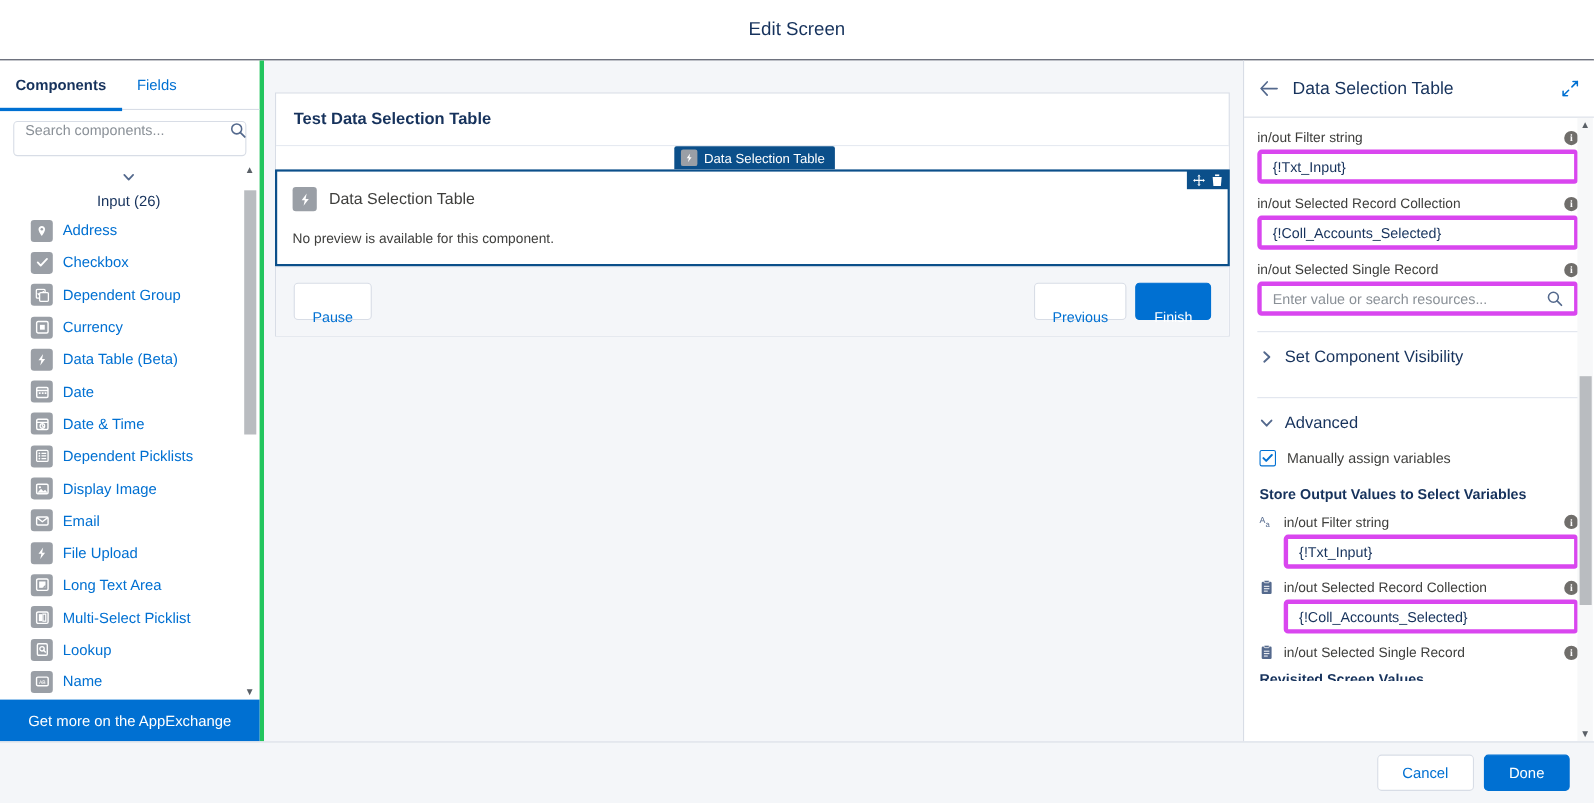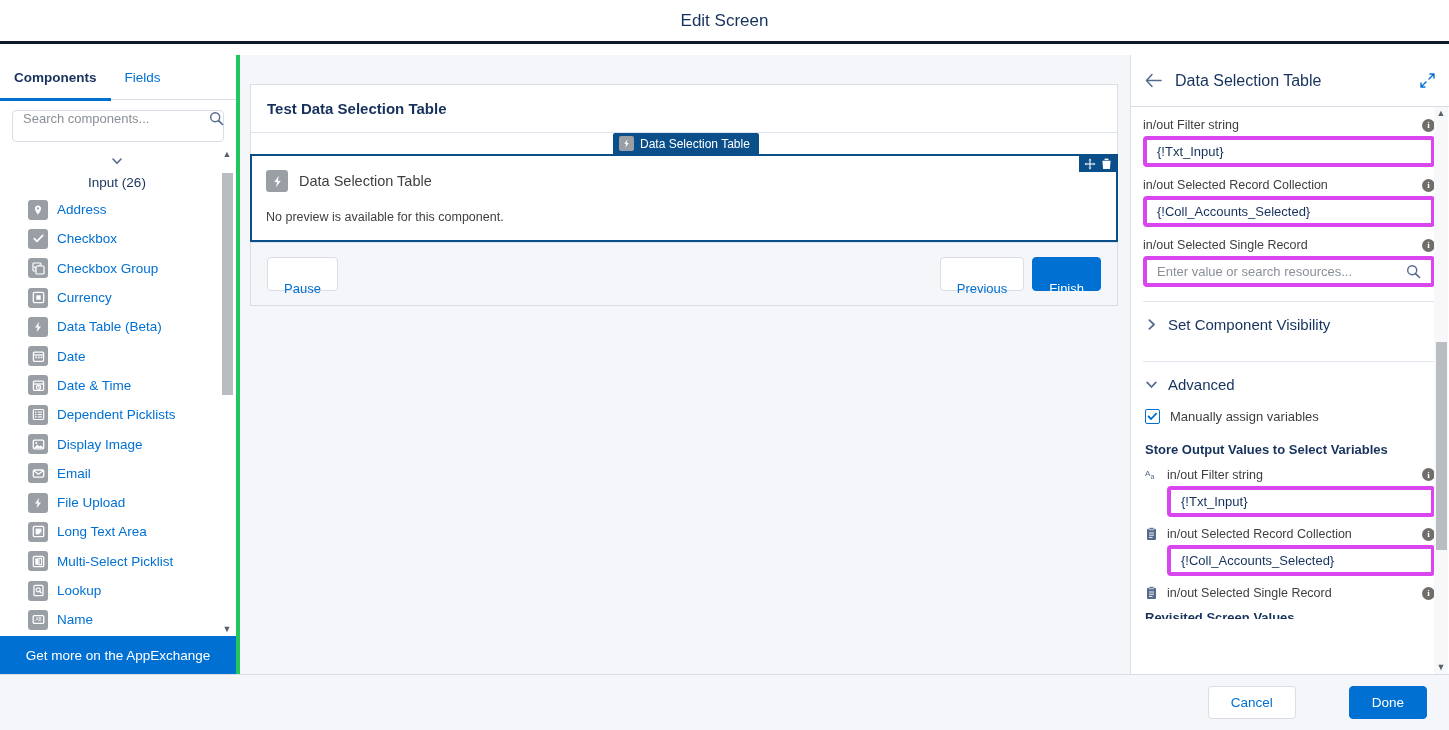--- a/index.html
+++ b/index.html
@@ -9,22 +9,22 @@
     width: 1449px; height: 730px;
     overflow: hidden;
     font-family: "Liberation Sans", sans-serif;
     background: #ffffff;
     color: #16325c;
   }
   .app { position: relative; width: 1449px; height: 730px; background:#fff; }
 
   
   .top-header {
-    position: absolute; left:0; top:0; width:1449px; height:44px;
-    background:#ffffff; border-bottom:3px solid #0f172a;
+    position: absolute; left:0; top:0; width:1449px; height:55px;
+    background:#ffffff; border-bottom:1px solid #0f172a;
     display:flex; align-items:center; justify-content:center;
   }
   .top-header .title { font-size:17px; color:#16325c; font-weight:400; }
 
   
   .sidebar {
     position:absolute; left:0; top:55px; width:240px; height:619px;
     background:#ffffff; border-right:4px solid #22c55e;
     display:flex; flex-direction:column;
   }
@@ -199,21 +199,21 @@
   .rp-scroll .track { flex:1; width:11px; position:relative; }
   .rp-scroll .thumb { position:absolute; left:0; width:11px; background:#b9bcc0; }
 
   
   .bottom-bar {
     position:absolute; left:0; top:674px; width:1449px; height:56px;
     background:#f4f6f9; border-top:1px solid #d8dde6;
     display:flex; align-items:center; justify-content:flex-end; gap:9px;
     padding-right:22px;
   }
-  .bottom-bar .btn { height:33px; line-height:31px; padding:0 22px; font-size:13.5px;margin-left:44px; }
+  .bottom-bar .btn { height:33px; line-height:31px; padding:0 22px; font-size:13.5px; }
 </style>
 </head>
 <body>
 
 <div class="app">
 
   <div class="top-header">
     <div class="title">Edit Screen</div>
   </div>
 
@@ -267,21 +267,21 @@
       </div>
 
       <div class="sb-item">
         <span class="ico">
           <svg width="13" height="13" viewBox="0 0 13 13">
               <rect x="1" y="1" width="8" height="8" rx="1" fill="none" stroke="#fff" stroke-width="1.2"></rect>
               <path d="M2.6 5 L4.2 6.7 L7.4 3.1" fill="none" stroke="#fff" stroke-width="1.2" stroke-linecap="round" stroke-linejoin="round"></path>
               <rect x="4" y="4" width="8" height="8" rx="1" fill="#9a9fa6" stroke="#fff" stroke-width="1.2"></rect>
             </svg>
         </span>
-        <span>Checkbox Group</span>
+        <span>Dependent Group</span>
       </div>
 
       <div class="sb-item">
         <span class="ico">
           <svg width="13" height="13" viewBox="0 0 13 13">
               <rect x="1.3" y="1.3" width="10.4" height="10.4" rx="1.4" fill="none" stroke="#fff" stroke-width="1.3"></rect>
               <rect x="4.3" y="4.3" width="4.4" height="4.4" fill="#fff"></rect>
             </svg>
         </span>
         <span>Currency</span>

